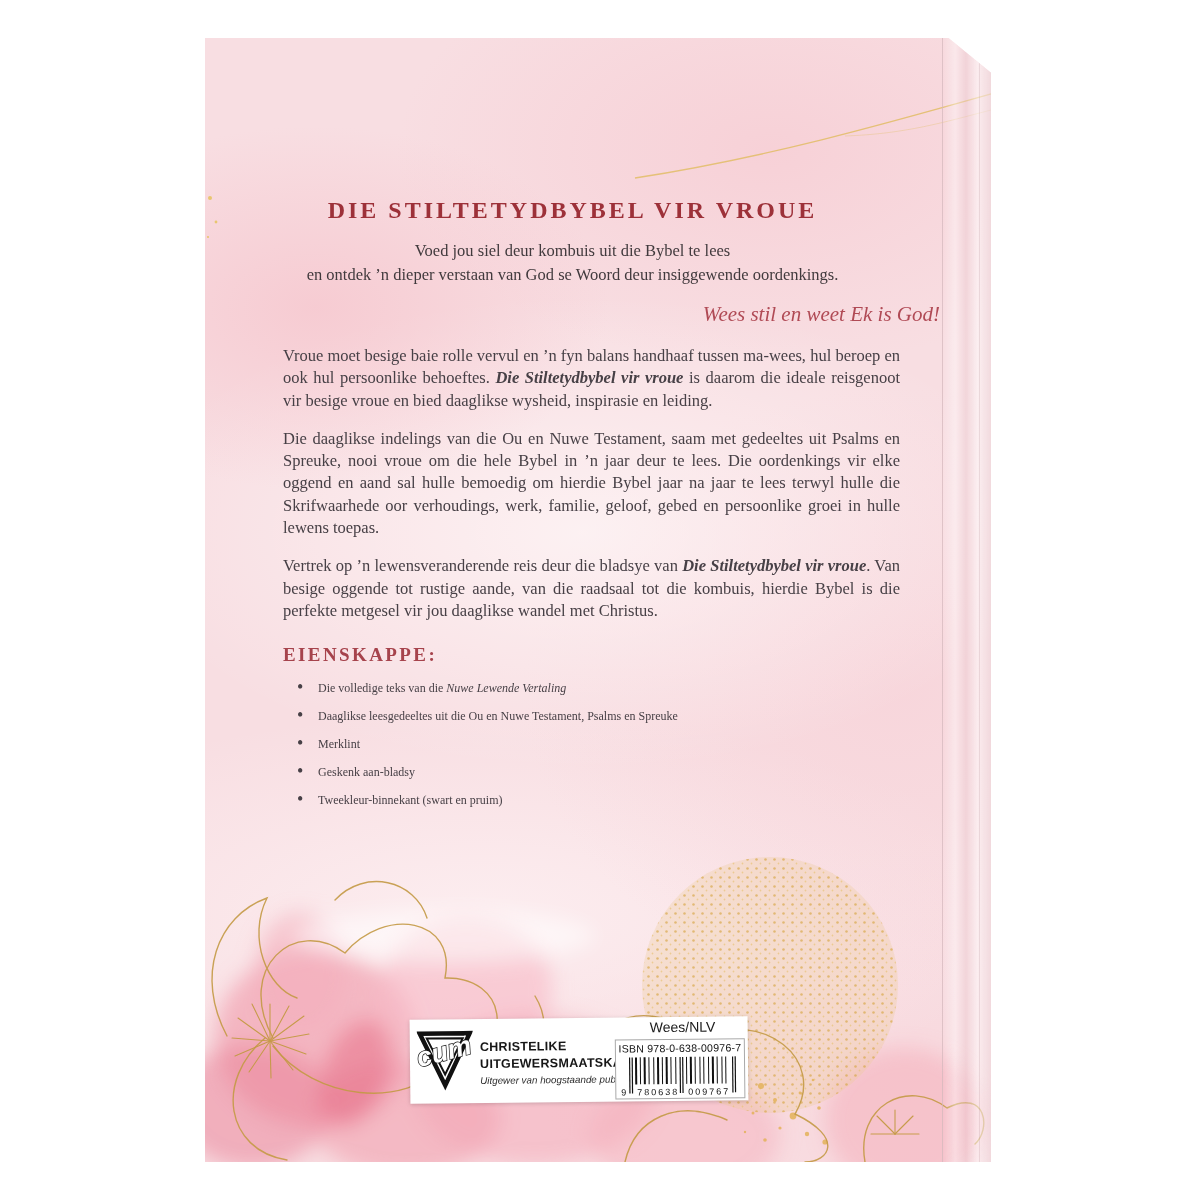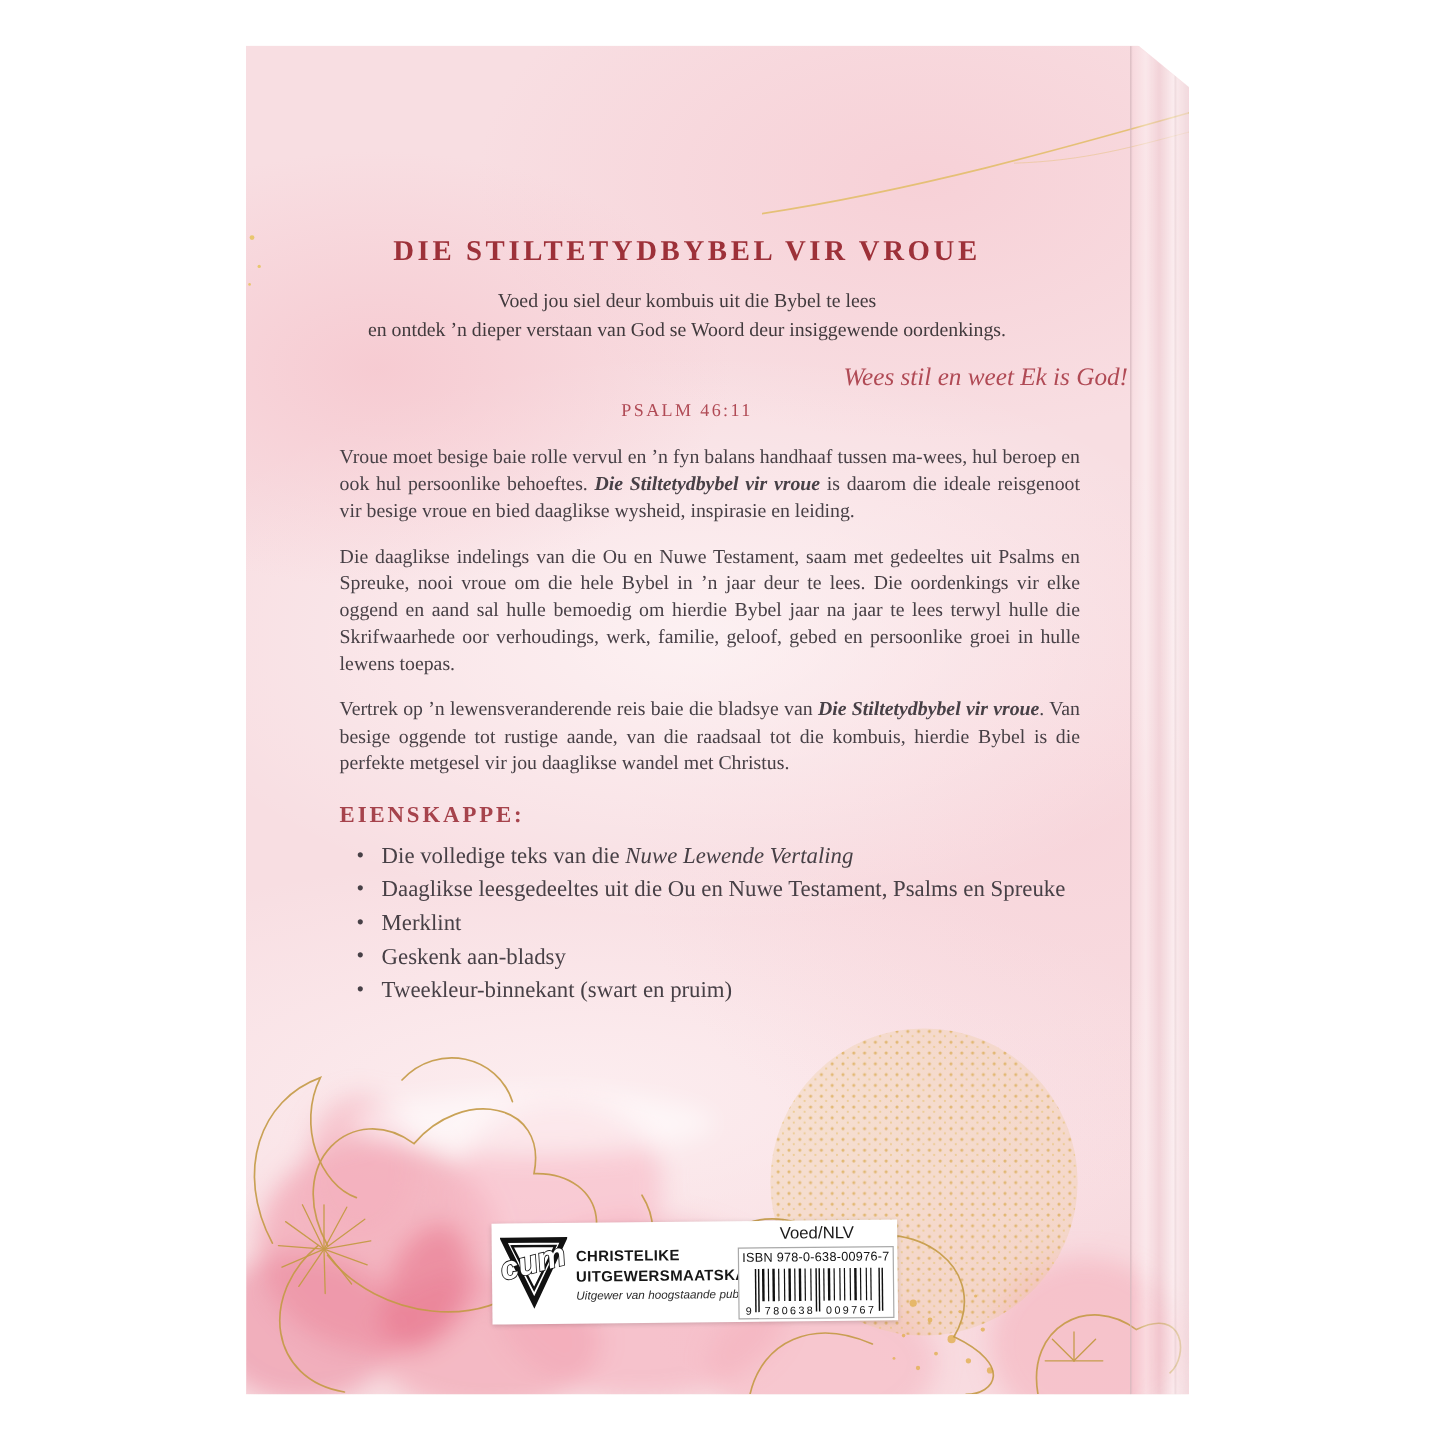--- a/index.html
+++ b/index.html
@@ -35,21 +35,21 @@
     color:#b04a55;}
   .verse-ref{margin-top:7px;text-align:center;font-size:15px;line-height:18px;
     letter-spacing:2px;color:#b04a55;}
   .body-par{margin:16px 0 0 78px;width:617px;font-size:16.5px;line-height:22.3px;color:#474046;
     text-align:justify;}
   .body-par:first-of-type{margin-top:18px;}
   .body-par em{font-weight:bold;}
   .features-heading{margin:22px 0 0 78px;font-size:19px;letter-spacing:2.4px;color:#a6434c;
     font-weight:600;}
   ul.features{margin:12px 0 0 90px;padding:0;list-style:none;width:600px;}
-  ul.features li{position:relative;padding-left:23px;margin-bottom:6.5px;font-size:19px;
+  ul.features li{position:relative;padding-left:23px;margin-bottom:6.5px;font-size:12px;
     line-height:21.5px;color:#474046;}
   ul.features li::before{content:"\2022";position:absolute;left:2px;top:-1px;font-size:18px;
     color:#474046;}
 
   
   .pub-label{position:absolute;left:205px;top:980px;width:338px;height:84px;background:#ffffff;
     box-shadow:0 1px 4px rgba(0,0,0,.18);transform:rotate(-.6deg);
     font-family:"Liberation Sans",sans-serif;}
   .pub-logo{position:absolute;left:7px;top:10px;}
   .pub-name{position:absolute;left:70px;top:20px;font-size:12.5px;font-weight:bold;color:#161616;
@@ -163,27 +163,26 @@
 
     <div class="content">
       <h1 class="title">DIE STILTETYDBYBEL VIR VROUE</h1>
 
       <div class="intro">
         <div>Voed jou siel deur kombuis uit die Bybel te lees</div>
         <div>en ontdek ’n dieper verstaan van God se Woord deur insiggewende oordenkings.</div>
       </div>
 
       <div class="verse">Wees stil en weet Ek is God!</div>
-      <div class="verse-ref">PSALM 46:11</div>
 
       <p class="body-par"><span>Vroue moet besige baie rolle vervul en ’n fyn balans handhaaf tussen ma-wees, hul beroep en ook hul persoonlike behoeftes. </span><em>Die Stiltetydbybel vir vroue</em><span> is daarom die ideale reisgenoot vir besige vroue en bied daaglikse wysheid, inspirasie en leiding.</span></p>
 
       <p class="body-par"><span>Die daaglikse indelings van die Ou en Nuwe Testament, saam met gedeeltes uit Psalms en Spreuke, nooi vroue om die hele Bybel in ’n jaar deur te lees. Die oordenkings vir elke oggend en aand sal hulle bemoedig om hierdie Bybel jaar na jaar te lees terwyl hulle die Skrifwaarhede oor verhoudings, werk, familie, geloof, gebed en persoonlike groei in hulle lewens toepas.</span><em></em><span></span></p>
 
-      <p class="body-par"><span>Vertrek op ’n lewensveranderende reis baie die bladsye van </span><em>Die Stiltetydbybel vir vroue</em><span>. Van besige oggende tot rustige aande, van die raadsaal tot die kombuis, hierdie Bybel is die perfekte metgesel vir jou daaglikse wandel met Christus.</span></p>
+      <p class="body-par"><span>Vertrek op ’n lewensveranderende reis deur die bladsye van </span><em>Die Stiltetydbybel vir vroue</em><span>. Van besige oggende tot rustige aande, van die raadsaal tot die kombuis, hierdie Bybel is die perfekte metgesel vir jou daaglikse wandel met Christus.</span></p>
 
       <div class="features-heading">EIENSKAPPE:</div>
 
       <ul class="features">
         <li><span>Die volledige teks van die </span><em>Nuwe Lewende Vertaling</em></li>
         <li><span>Daaglikse leesgedeeltes uit die Ou en Nuwe Testament, Psalms en Spreuke</span><em></em></li>
         <li><span>Merklint</span><em></em></li>
         <li><span>Geskenk aan-bladsy</span><em></em></li>
         <li><span>Tweekleur-binnekant (swart en pruim)</span><em></em></li>
       </ul>
@@ -194,21 +193,21 @@
         <polygon points="3,4 53,4 28,56" fill="#ffffff" stroke="#111111" stroke-width="4.5"></polygon>
         <polygon points="10,9 46,9 28,45" fill="#ffffff" stroke="#111111" stroke-width="2"></polygon>
         <text x="28" y="31" text-anchor="middle" transform="rotate(-14 28 26)" font-family="Liberation Sans, sans-serif" font-weight="bold" font-style="italic" font-size="27" fill="#ffffff" stroke="#111111" stroke-width="1.4" style="paint-order:stroke">cum</text>
       </svg>
       <div class="pub-name">
         <div>CHRISTELIKE</div>
         <div>UITGEWERSMAATSKAPPY</div>
       </div>
       <div class="pub-tagline">Uitgewer van hoogstaande publikasies</div>
 
-      <div class="category">Voed/NLV</div>
+      <div class="category">Wees/NLV</div>
 
       <div class="isbn-box">
         <div class="isbn-text">ISBN  978-0-638-00976-7</div>
         <svg id="barcode-svg" width="120" height="42" viewBox="0 0 120 42">
           <g id="barcode-bars" fill="#111111">
               <rect x="9" y="2" width="1.2" height="36"></rect>
               <rect x="11.6" y="2" width="1.2" height="36"></rect>
               <rect x="59.5" y="2" width="1.2" height="36"></rect>
               <rect x="62.1" y="2" width="1.2" height="36"></rect>
               <rect x="112" y="2" width="1.2" height="36"></rect>

